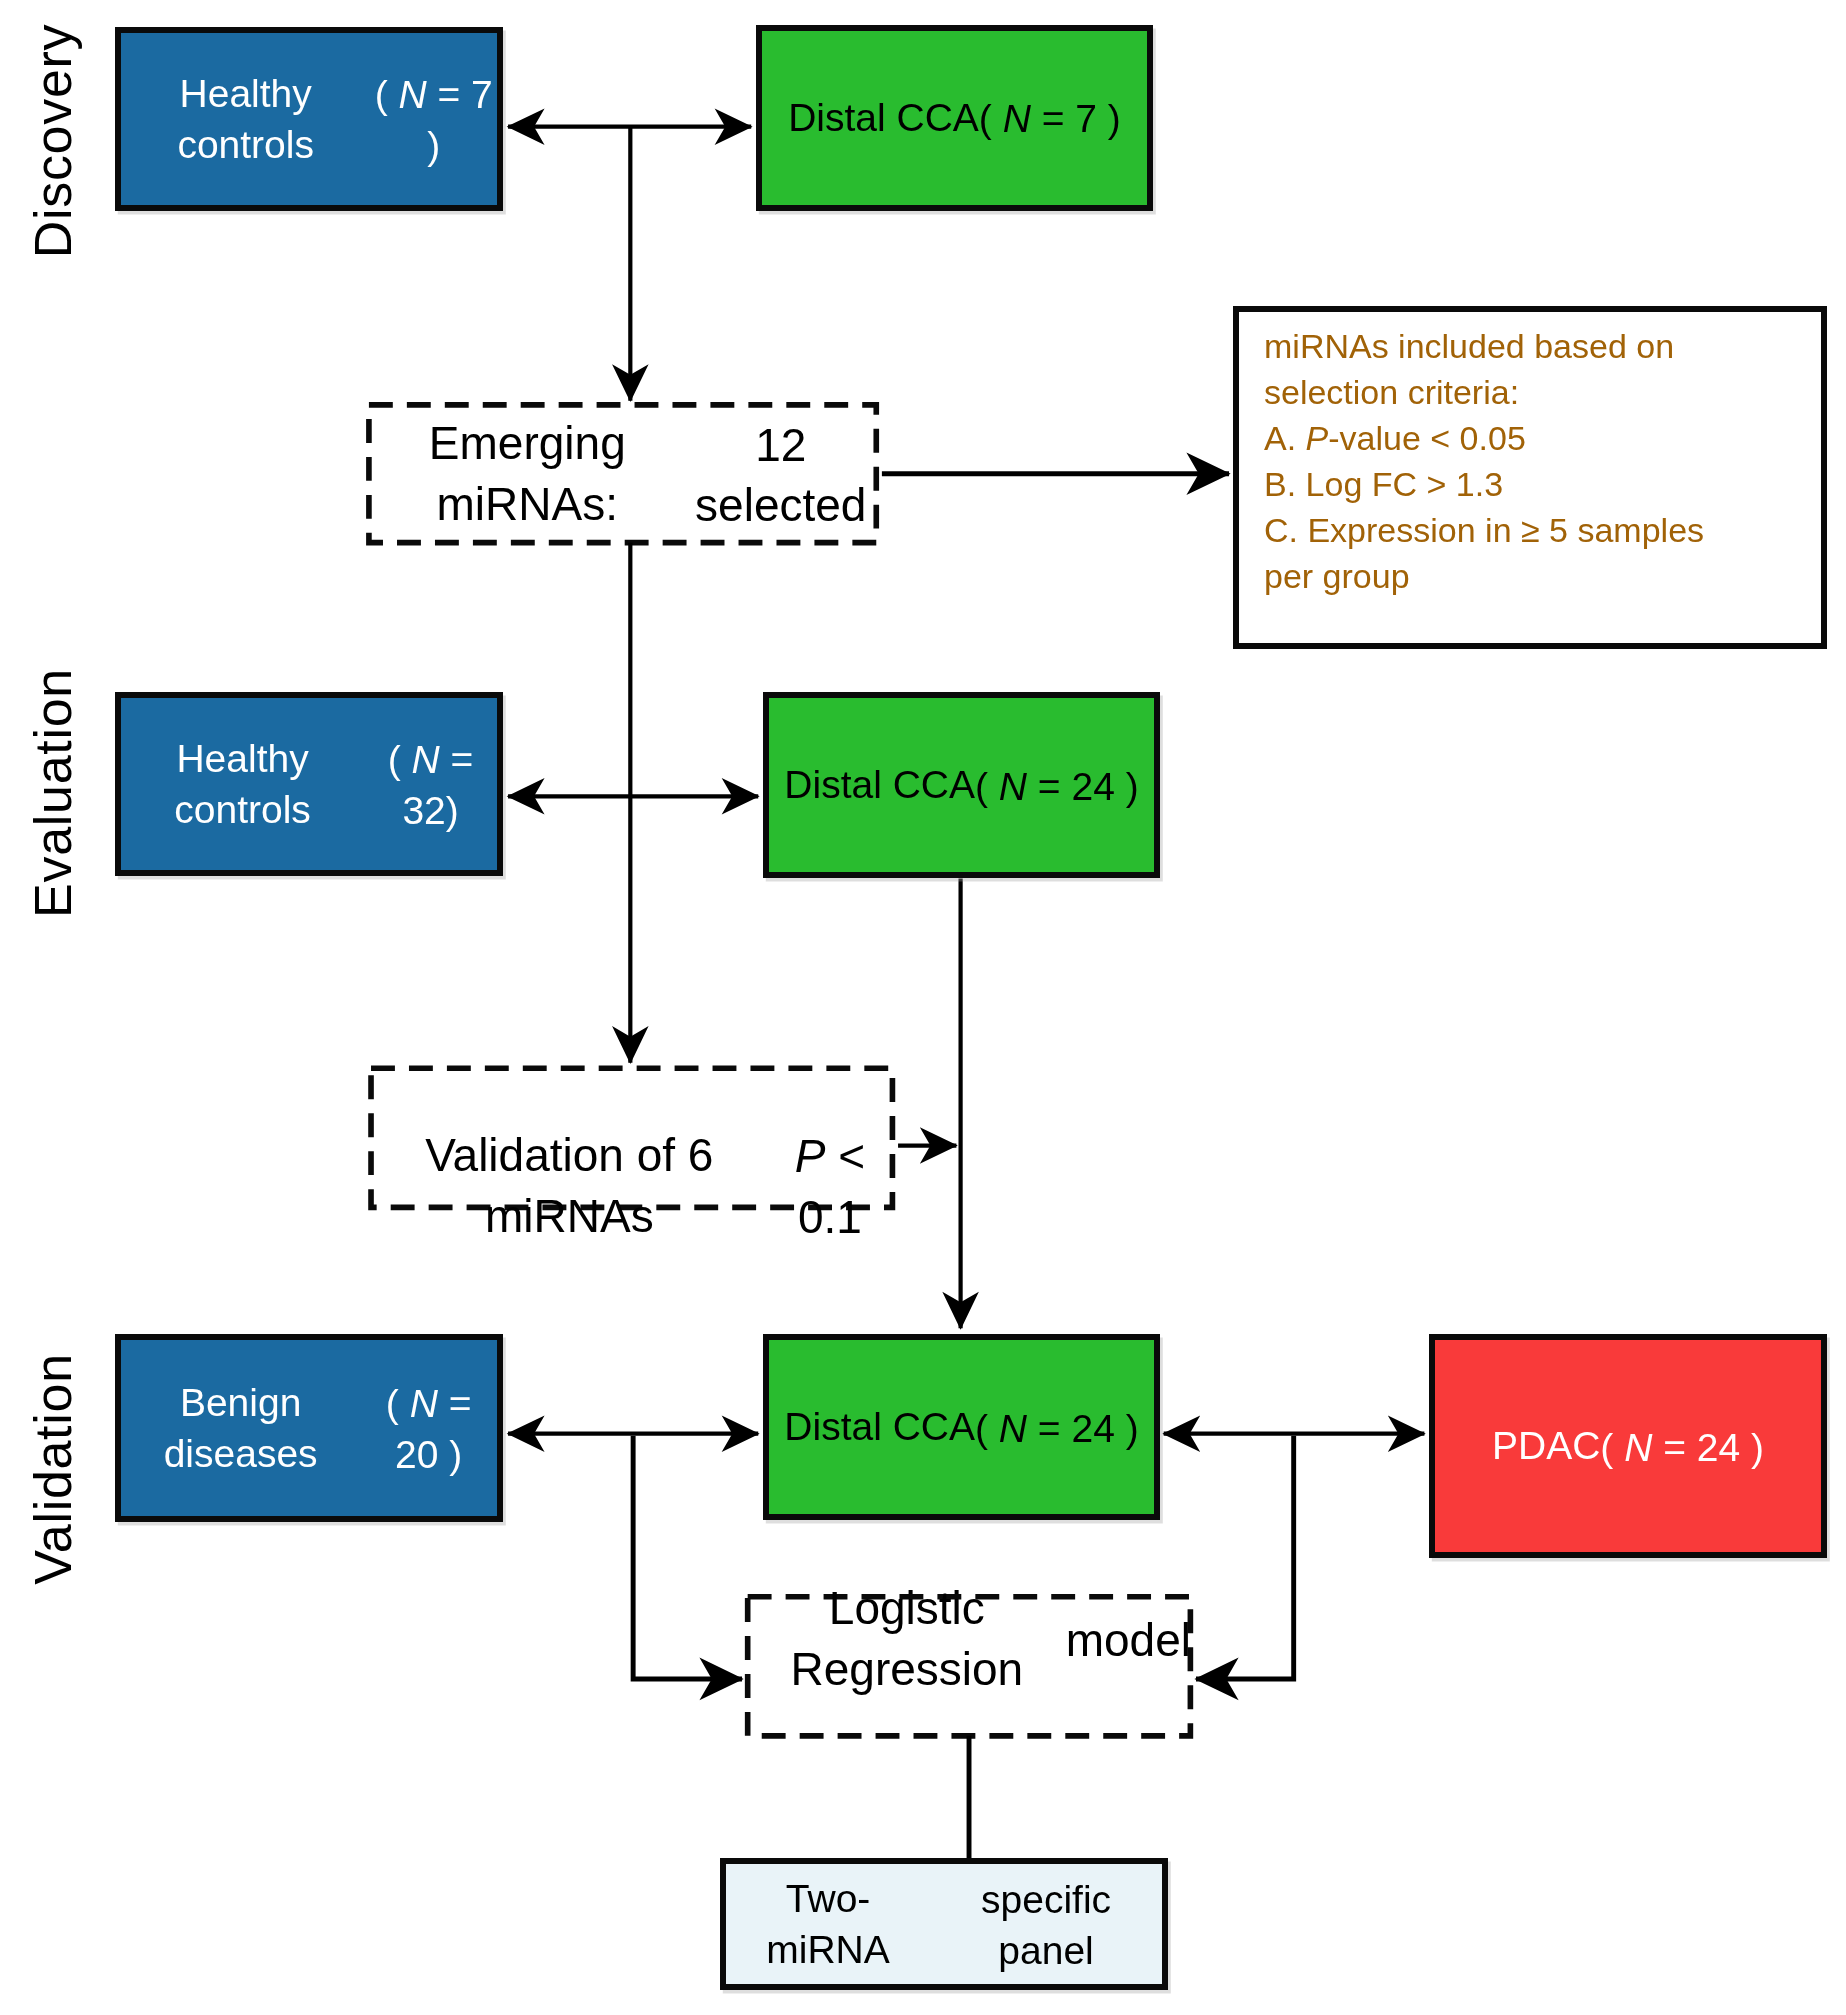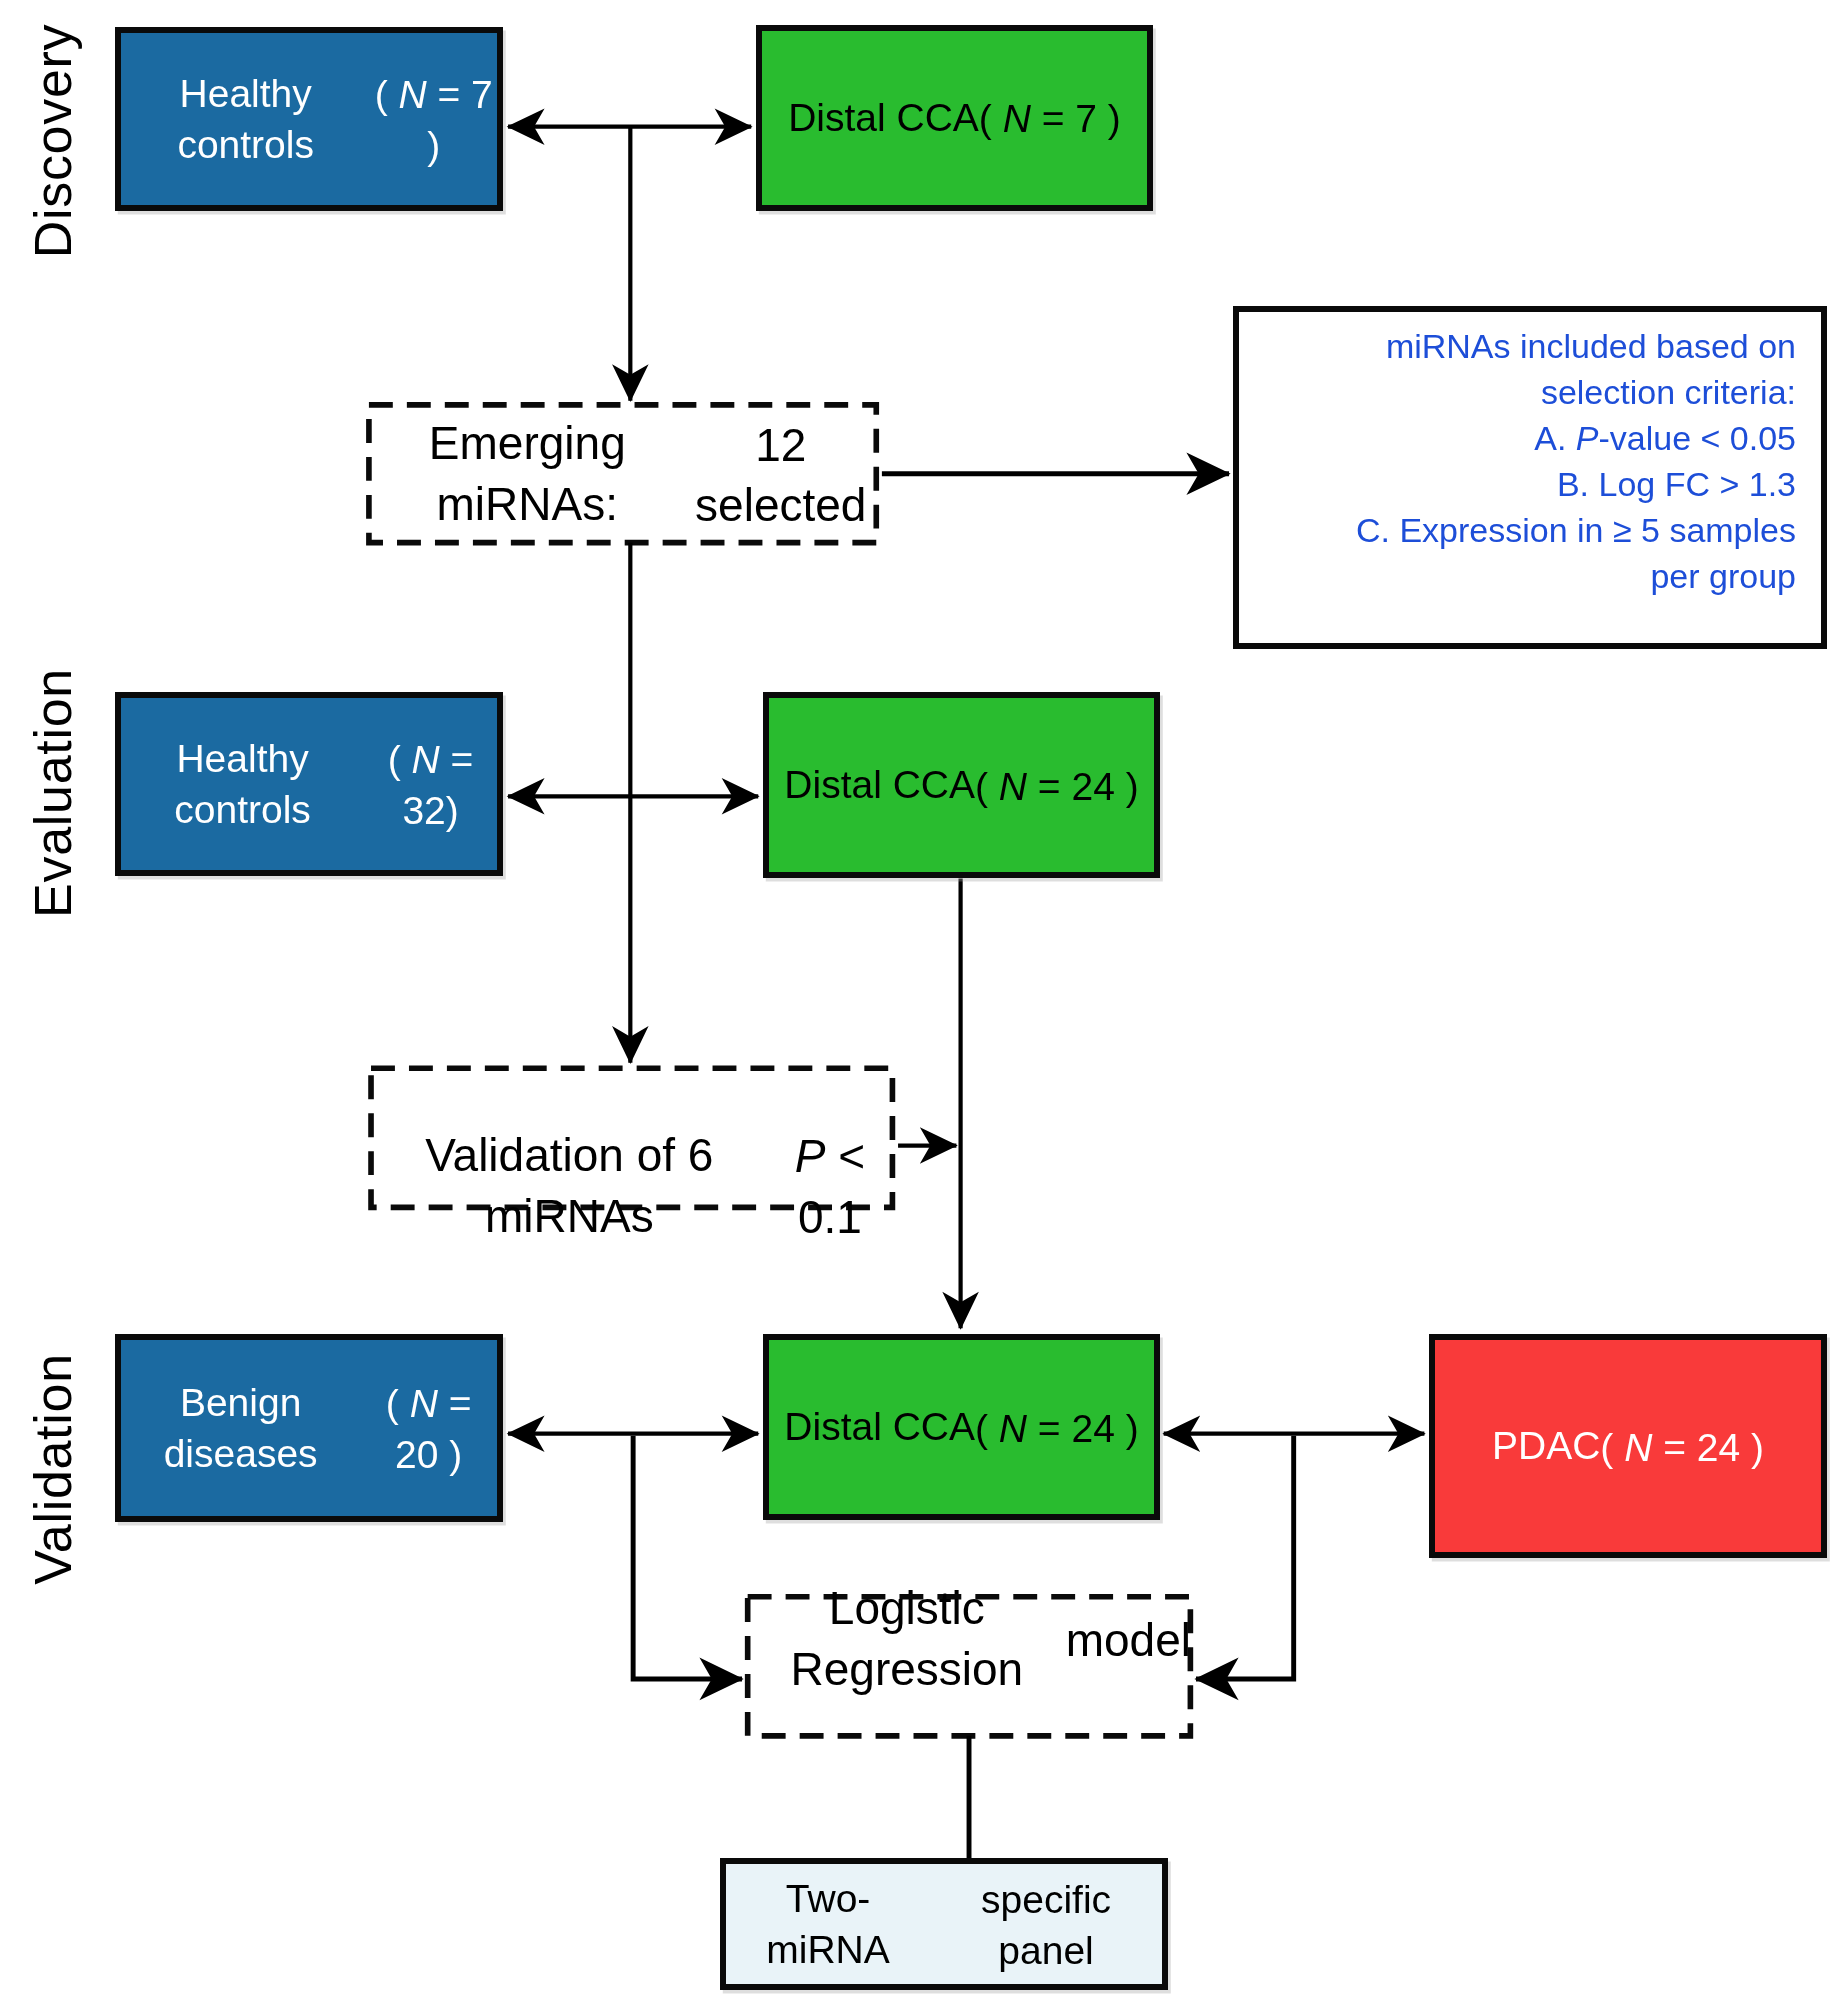--- a/index.html
+++ b/index.html
@@ -35,25 +35,25 @@
   .dtext{color:#000;}
   .bt{font-size:39px;line-height:1.32;}
   .bc{font-size:39px;line-height:1.32;margin-top:2.8px;}
   .dtext .bt,.dtext .bc{font-size:46px;}
   .iv{font-style:italic;}
   .criteria{
     position:absolute;
     box-sizing:border-box;
     border:6.3px solid #0a0a0a;
     background:#fff;
-    color:#1d4ed8;
+    color:#a16207;
     padding:11.2px 25px;
     font-size:34px;
     line-height:46px;
-    text-align:right;
+    text-align:left;
   }
 </style>
 </head>
 <body>
 
 <div class="stage">
 
   <svg class="lines" viewBox="0 0 2627 2867">
     <defs>
       <marker id="ah" viewBox="0 0 12 12" refX="11" refY="6" markerWidth="11" markerHeight="10" orient="auto-start-reverse" markerUnits="strokeWidth">

